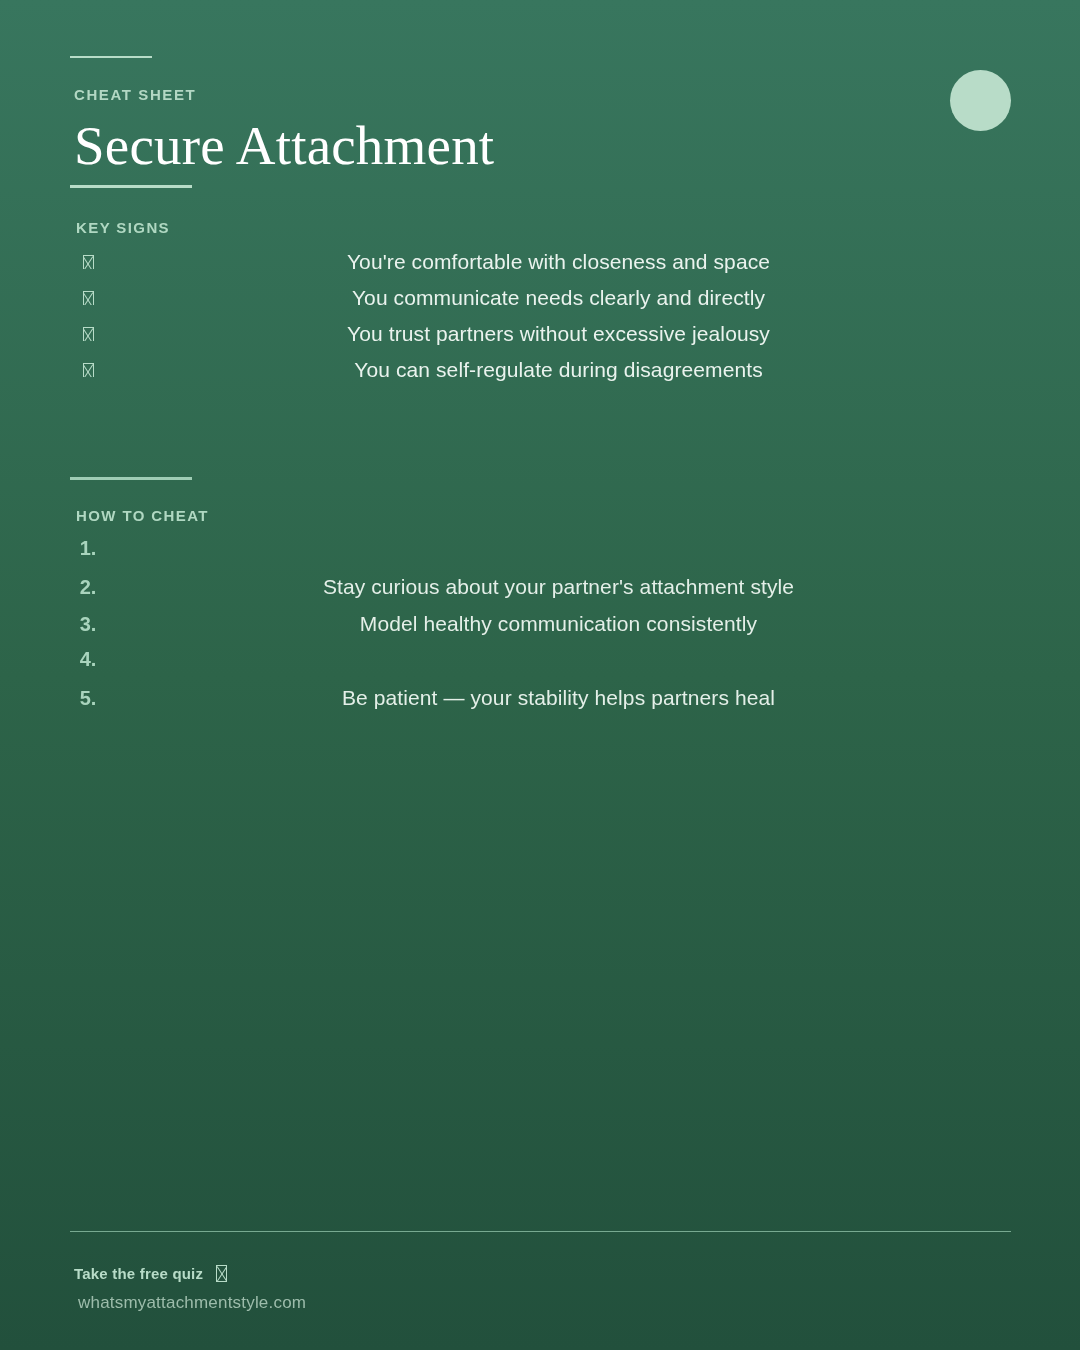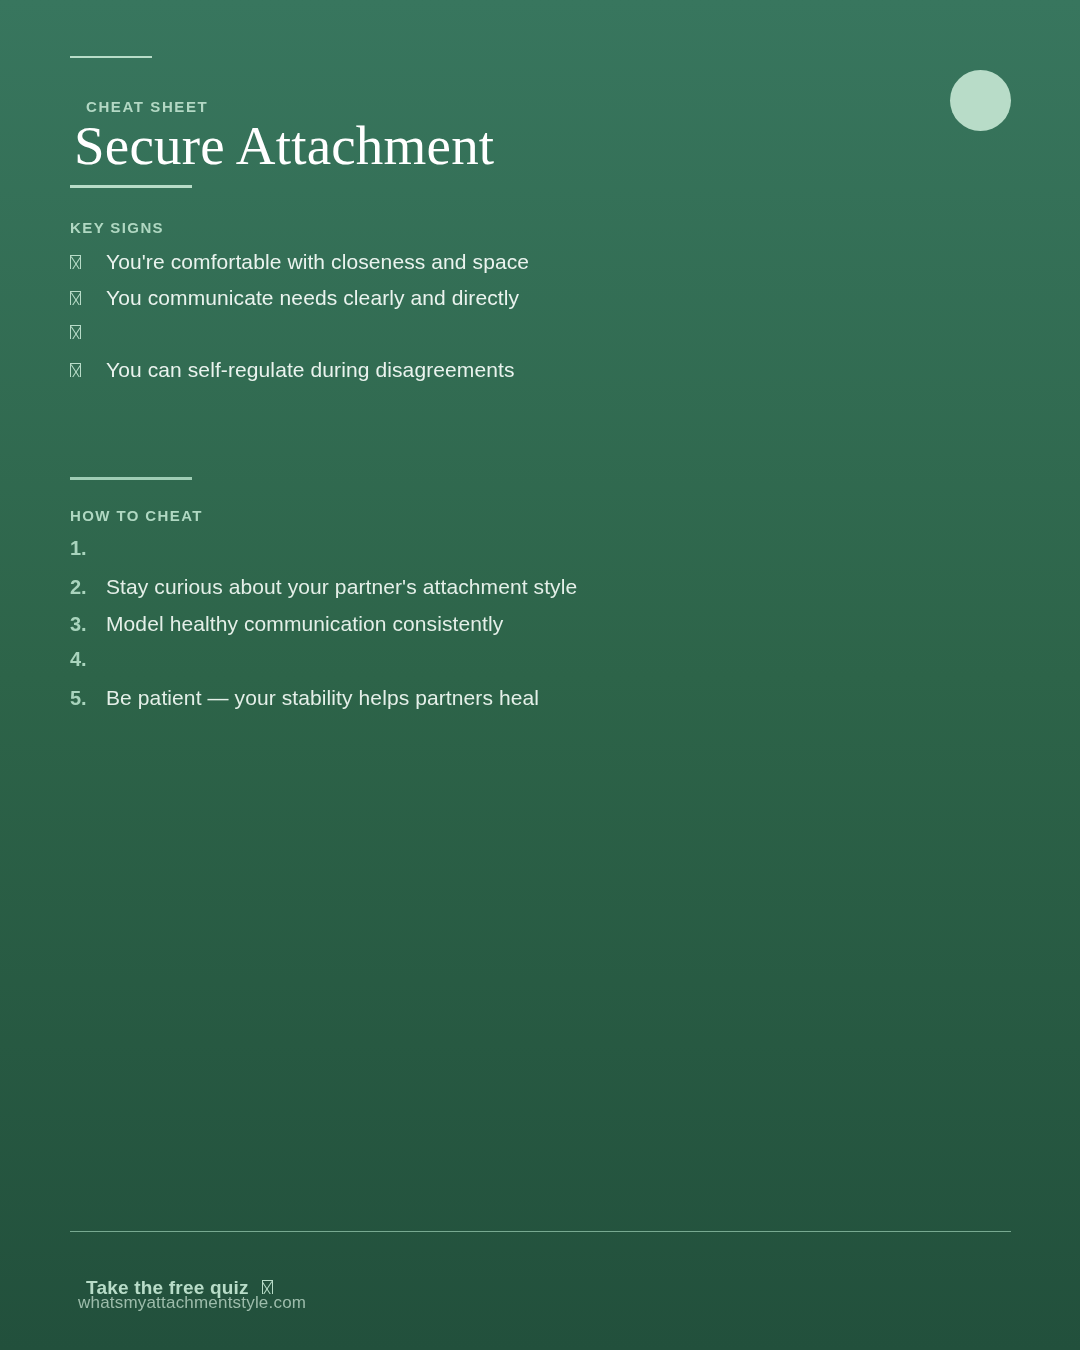--- a/index.html
+++ b/index.html
@@ -74,21 +74,21 @@
     height: 1px;
     background: #87b9a0;
     opacity: 0.85;
   }
 
   
   .eyebrow {
     position: absolute;
     left: 0;
     top: 82px;
-    margin: 16px;
+    margin: 4px;
     font-size: 15px;
     font-weight: bold;
     letter-spacing: 1.6px;
     color: #b3d8c4;
   }
   .title {
     position: absolute;
     left: 0;
     top: 112px;
     margin: 4px;
@@ -97,21 +97,21 @@
     font-weight: normal;
     letter-spacing: 0.2px;
     color: #ffffff;
     line-height: 1.1;
     white-space: nowrap;
   }
 
   
   .section-heading {
     position: absolute;
-    left: 0;
+    left: 6px;
     margin: 0;
     font-size: 15px;
     font-weight: bold;
     letter-spacing: 1.4px;
     color: #b0d8c2;
   }
   .heading-key-signs { top: 219px; }
   .heading-how-to-heal { top: 507px; }
 
   
@@ -123,20 +123,21 @@
     list-style: none;
     width: 941px;
   }
   .list-key-signs { top: 250px; }
   .list-how-to-heal { top: 538px; }
 
   .list-item {
     display: flex;
     align-items: baseline;
     height: 36px;
+    text-align: center;
   }
   .list-how-to-heal .list-item { height: 37px; }
 
   .marker {
     flex: 0 0 auto;
     width: 36px;
     font-size: 20px;
     font-weight: bold;
     color: #a9d4bd;
     line-height: 1;
@@ -184,22 +185,22 @@
   }
   .list-how-to-heal .item-text {
     color: #e4efe8;
   }
 
   
   .footer-cta {
     position: absolute;
     left: 0;
     top: 1261px;
-    margin: 16px;
-    font-size: 19px;
+    margin: 4px;
+    font-size: 15px;
     font-weight: bold;
     color: #b8dcc8;
     letter-spacing: 0.2px;
     display: flex;
     align-items: baseline;
     gap: 13px;
   }
   .footer-url {
     position: absolute;
     left: 8px;
@@ -230,20 +231,21 @@
       <li class="list-item">
         <span class="marker"><span class="tofu-clip"><span class="tofu"></span></span></span>
         <span class="item-text">You're comfortable with closeness and space</span>
       </li>
       <li class="list-item">
         <span class="marker"><span class="tofu-clip"><span class="tofu"></span></span></span>
         <span class="item-text">You communicate needs clearly and directly</span>
       </li>
       <li class="list-item">
         <span class="marker"><span class="tofu-clip"><span class="tofu"></span></span></span>
+        <span class="item-text">You trust partners without excessive jealousy</span>
       </li>
       <li class="list-item">
         <span class="marker"><span class="tofu-clip"><span class="tofu"></span></span></span>
         <span class="item-text">You can self-regulate during disagreements</span>
       </li>
     </ul>
 
     <div class="rule-section"></div>
 
     <h2 class="section-heading heading-how-to-heal">HOW TO CHEAT</h2>

